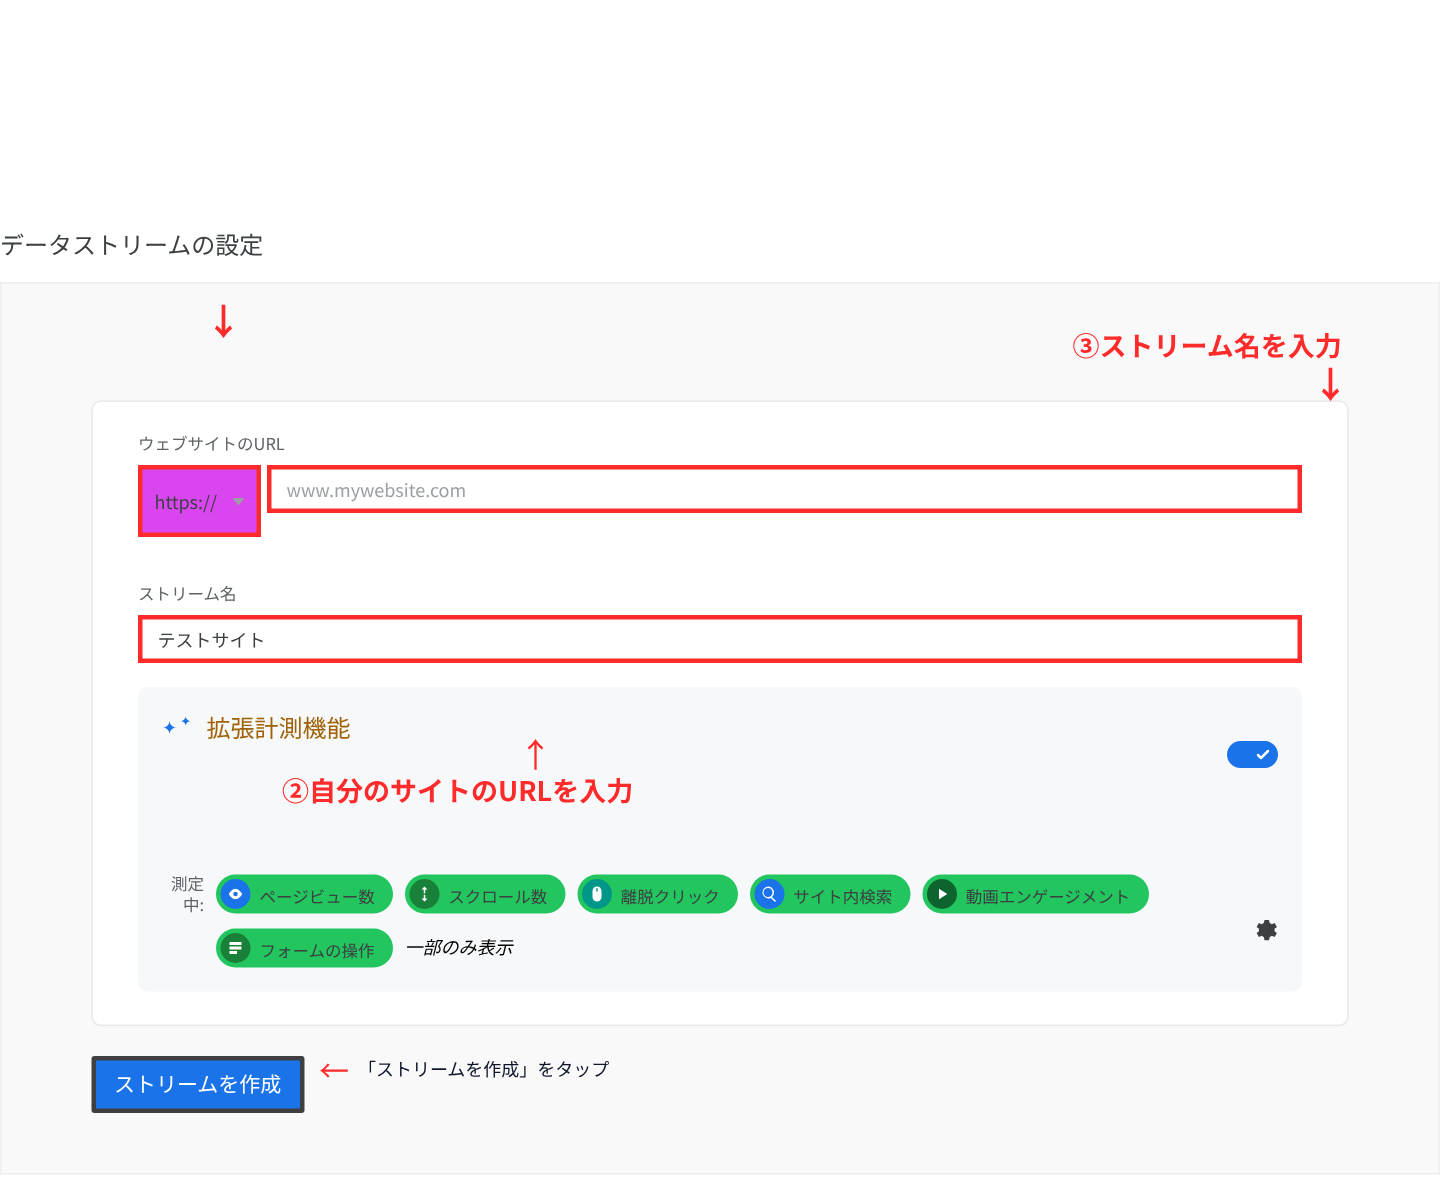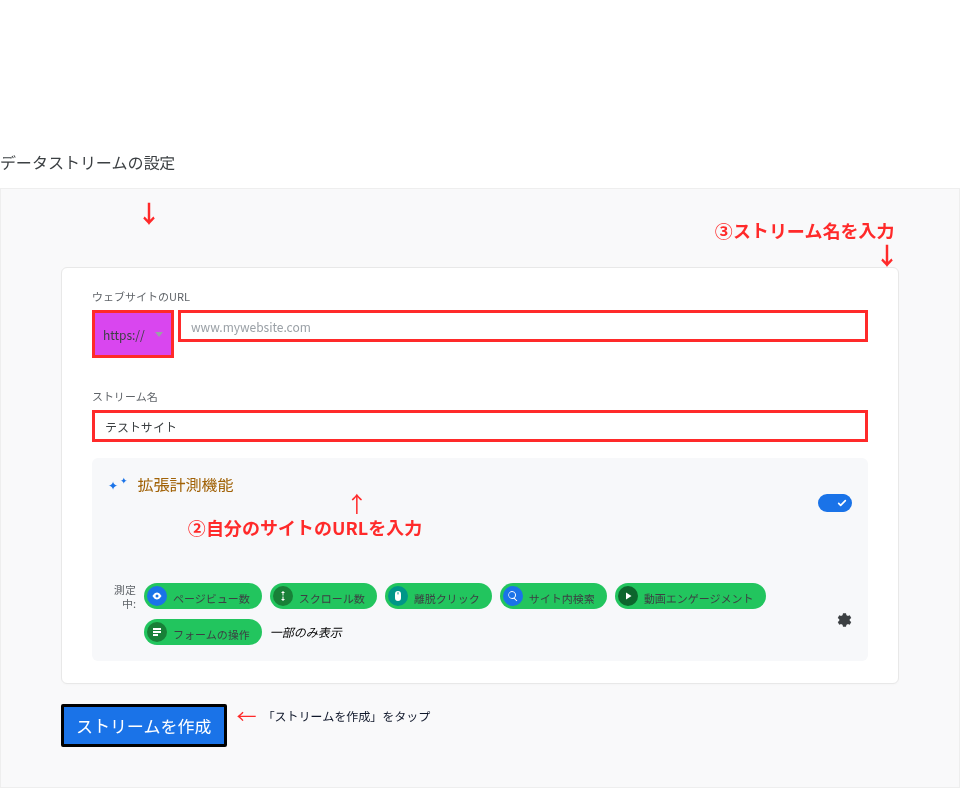--- a/index.html
+++ b/index.html
@@ -170,26 +170,26 @@
       right: 16px;
       bottom: 28px;
       color: #3c4043;
     }
     .gear svg { width: 18px; height: 18px; }
     .chips-row2 { margin-top: 8px; display: flex; gap: 8px; align-items: center; flex-wrap: wrap; margin-left: 36px; }
 
     .create-btn {
       background: #1a73e8;
       color: #fff;
-      font-size: 17px;
+      font-size: 14px;
       padding: 6px 12px;
       border-radius: 2px;
       display: inline-block;
       margin-top: 20px;
-      border: 3px solid #000000;
+      border: 3px solid #404040;
       text-align: center;
     }
     .anno-inline {
       display: inline-flex;
       align-items: center;
       gap: 6px;
       margin-left: 10px;
       vertical-align: middle;
     }
     .anno-top-row {

